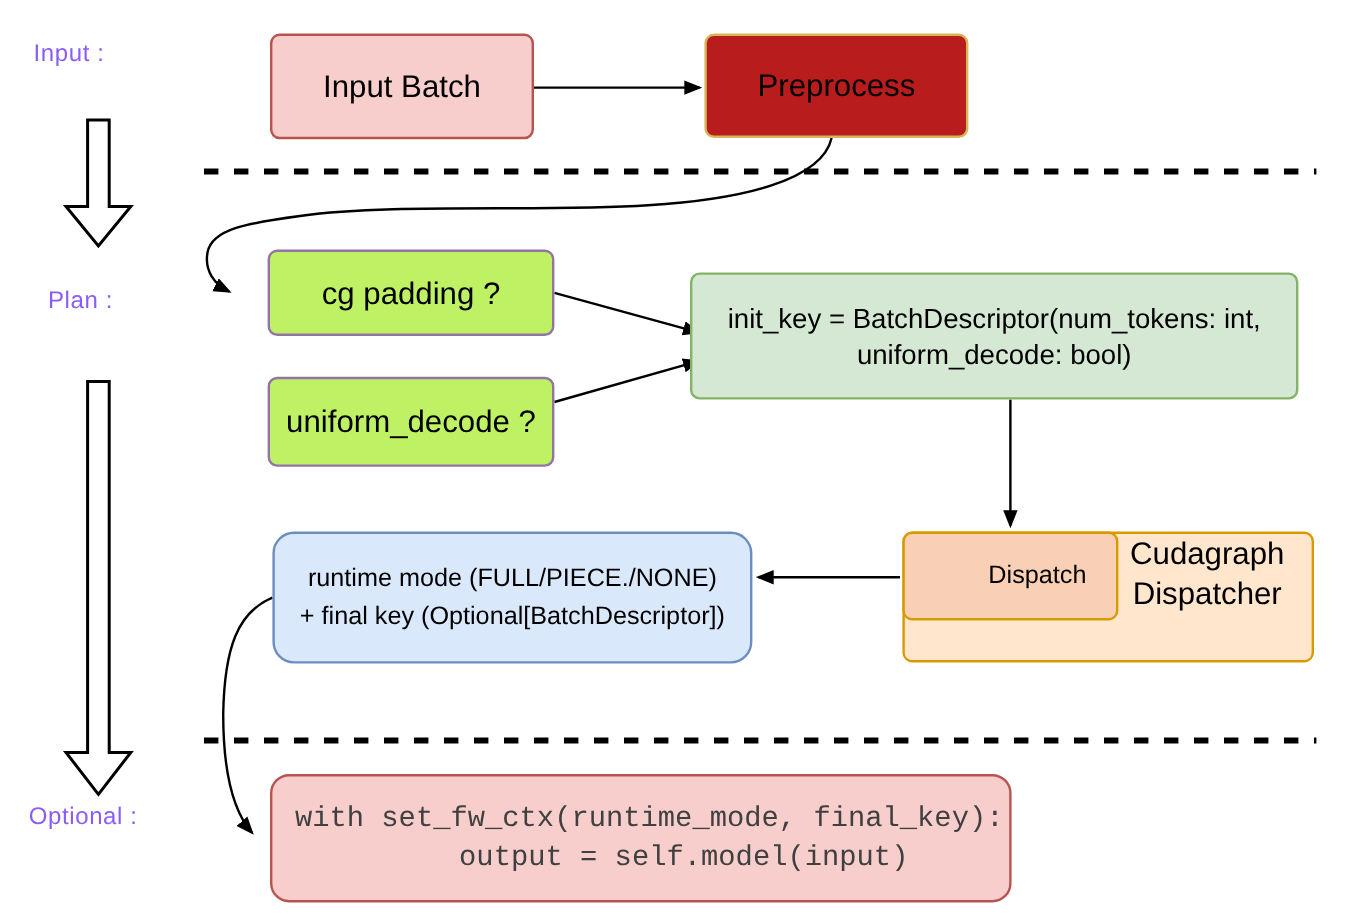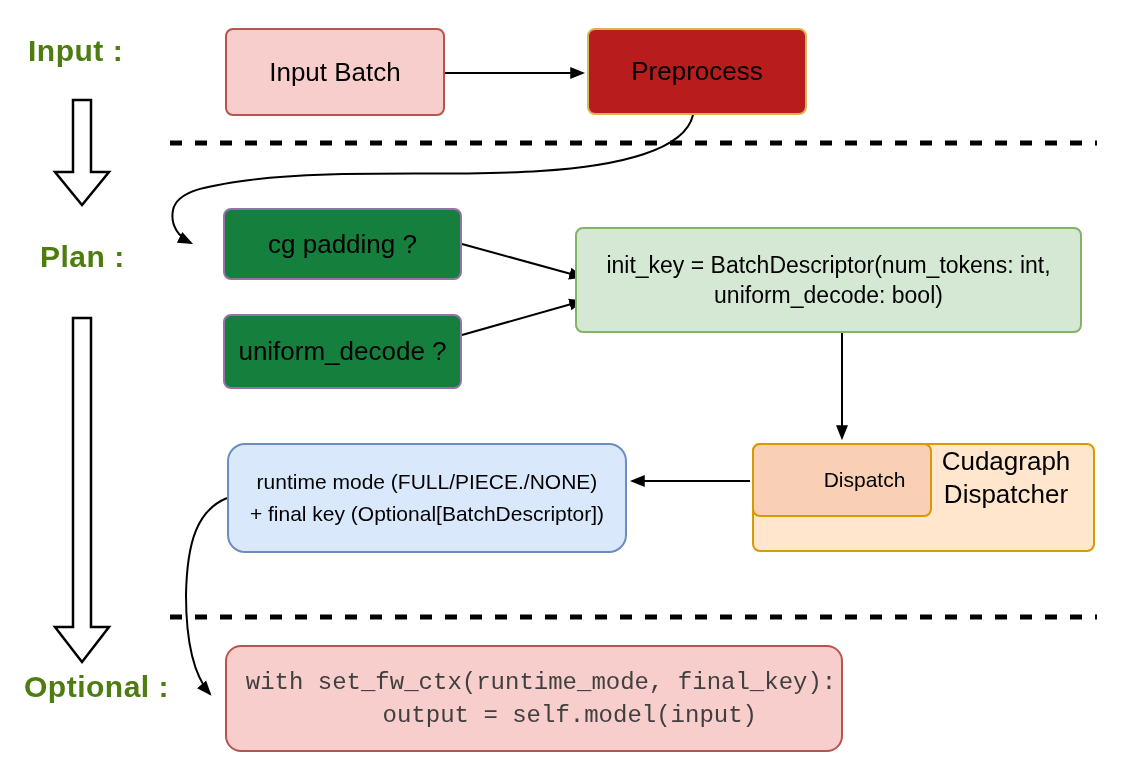--- a/index.html
+++ b/index.html
@@ -5,31 +5,31 @@
   html,body{margin:0;padding:0;background:#fff;}
   .canvas{
     position:relative;width:1142px;height:770px;background:#ffffff;
     font-family:"Liberation Sans",sans-serif;overflow:hidden;
   }
   .overlay{position:absolute;left:0;top:0;width:1142px;height:770px;pointer-events:none;}
   .edge{fill:none;stroke:#000;stroke-width:2;}
   .dash{stroke:#000;stroke-width:5;stroke-dasharray:12 13;}
   .hollow{fill:#ffffff;stroke:#000;stroke-width:2.5;stroke-linejoin:miter;}
   .stage-label{
-    position:absolute;font-weight:bold;font-size:30px;color:#4d7c0f;
+    position:absolute;font-weight:normal;font-size:20px;color:#8b5cf6;
     white-space:nowrap;letter-spacing:0.5px;
   }
   .node{
     position:absolute;box-sizing:border-box;border:2px solid;border-radius:8px;
     display:flex;flex-direction:column;align-items:center;justify-content:center;
     text-align:center;color:#000;font-size:26px;line-height:1.25;
   }
   .pink  {background:#f8cecc;border-color:#b85450;}
   .yellow{background:#b91c1c;border-color:#d6b656;}
-  .purple{background:#15803d;border-color:#9673a6;}
+  .purple{background:#bef264;border-color:#9673a6;}
   .green {background:#d5e8d4;border-color:#82b366;font-size:23px;line-height:30px;}
   .blue  {background:#dae8fc;border-color:#6c8ebf;font-size:21px;line-height:32px;border-radius:18px;}
   .peach {background:#ffe6cc;border-color:#d79b00;}
   .salmon{background:#f9d0b5;border-color:#d79b00;font-size:21px;padding-left:45px;}
   .codebox{
     background:#f8cecc;border-color:#b85450;border-radius:16px;
     font-family:"Liberation Mono",monospace;font-size:24px;line-height:33px;
     color:#404040;align-items:center;text-align:left;padding-left:14px;
   }
   .code-line{white-space:pre;}

